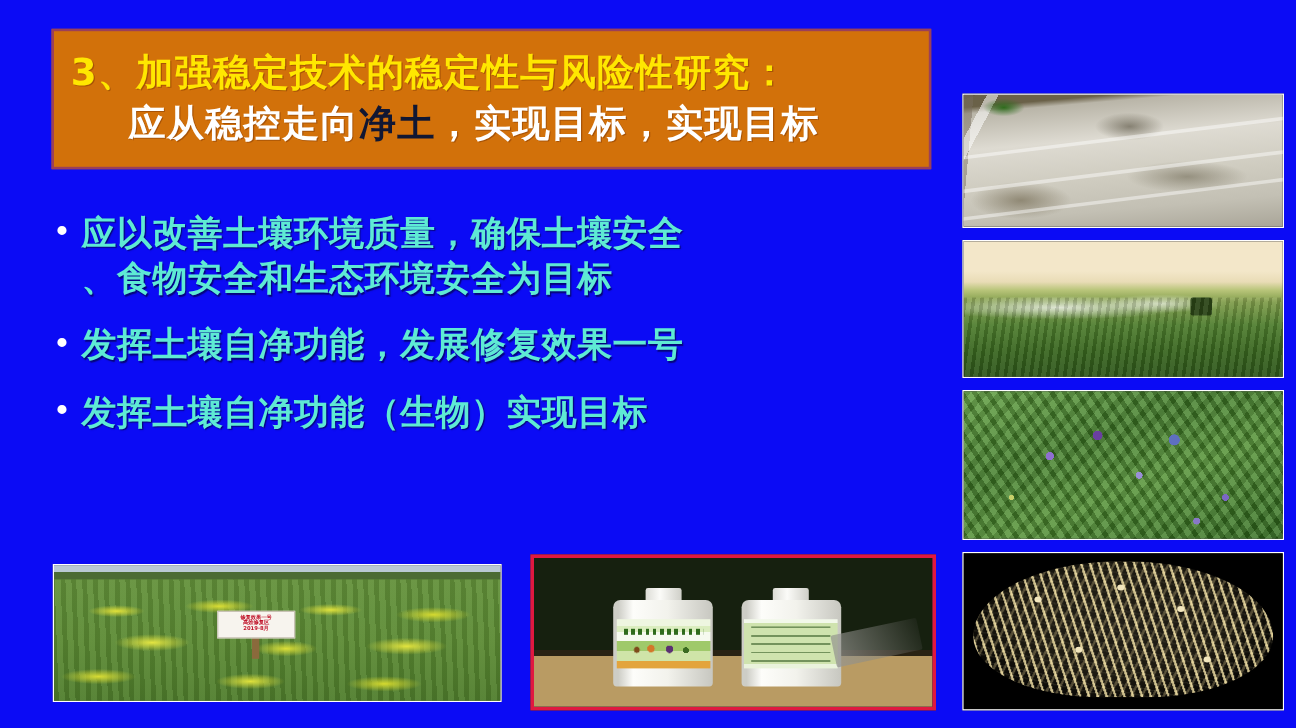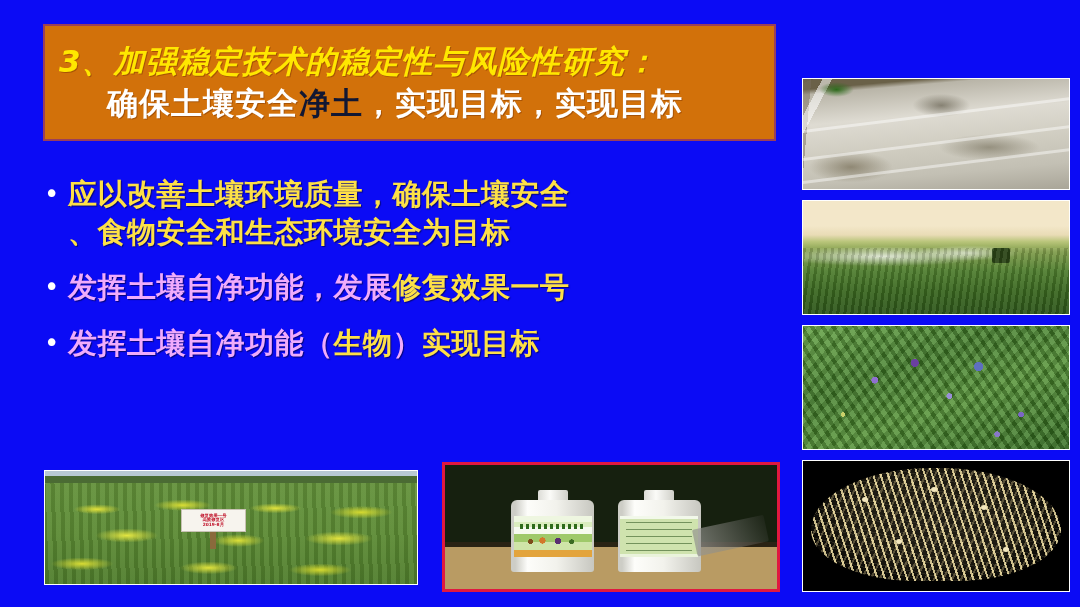--- a/index.html
+++ b/index.html
@@ -32,21 +32,20 @@
     padding: 0 8px 0 14px;
   }
   .title-line1 {
     color: #ffe700;
     font-size: 31px;
     font-weight: bold;
     letter-spacing: 1px;
     line-height: 1.12;
     white-space: nowrap;
     text-shadow: 1px 1px 0 rgba(90,30,0,.35);
-    font-style: italic;
   }
   .title-line2 {
     font-size: 31px;
     font-weight: bold;
     letter-spacing: 1px;
     line-height: 1.12;
     white-space: nowrap;
     color: #ffffff;
     margin-top: 7px;
     padding-left: 48px;
@@ -79,22 +78,22 @@
     text-align: left;
   }
   .bullet-text {
     font-size: 29px;
     font-weight: bold;
     line-height: 1.30;
     color: #ffffff;
     letter-spacing: 0.5px;
     text-shadow: 1px 1px 1px rgba(0,0,40,.6);
   }
-  .bullet-text .yellow { color: #fde047; }
-  .bullet-text .white  { color: #f0abfc; text-align: center; }
+  .bullet-text .yellow { color: #5eead4; }
+  .bullet-text .white  { color: #5eead4; text-align: center; }
 
   
   .photo {
     position: absolute;
     overflow: hidden;
     background: #2a2a2a;
   }
   .photo.plain { border: 1px solid #ffffff; box-sizing: border-box; }
   .photo.redframe { border: 3px solid #e01840; box-sizing: border-box; }
   .photo .canvas { width: 100%; height: 100%; position: relative; }
@@ -263,21 +262,21 @@
   }
 </style>
 </head>
 <body>
 
 <div id="slide">
 
   <div id="title-box">
     <div class="title-line1">3、加强稳定技术的稳定性与风险性研究：</div>
     <div class="title-line2">
-      <span>确保土壤安全</span><span class="dark">净土</span><span>，实现目标，实现目标</span>
+      <span>应从稳控走向</span><span class="dark">净土</span><span>，实现目标，实现目标</span>
     </div>
   </div>
 
   <div id="bullets">
 
     <div class="bullet">
       <div class="bullet-dot">•</div>
       <div class="bullet-text">
         <span class="yellow">应以改善土壤环境质量，确保土壤安全</span><br>
         <span class="yellow">、食物安全和生态环境安全为目标</span>

